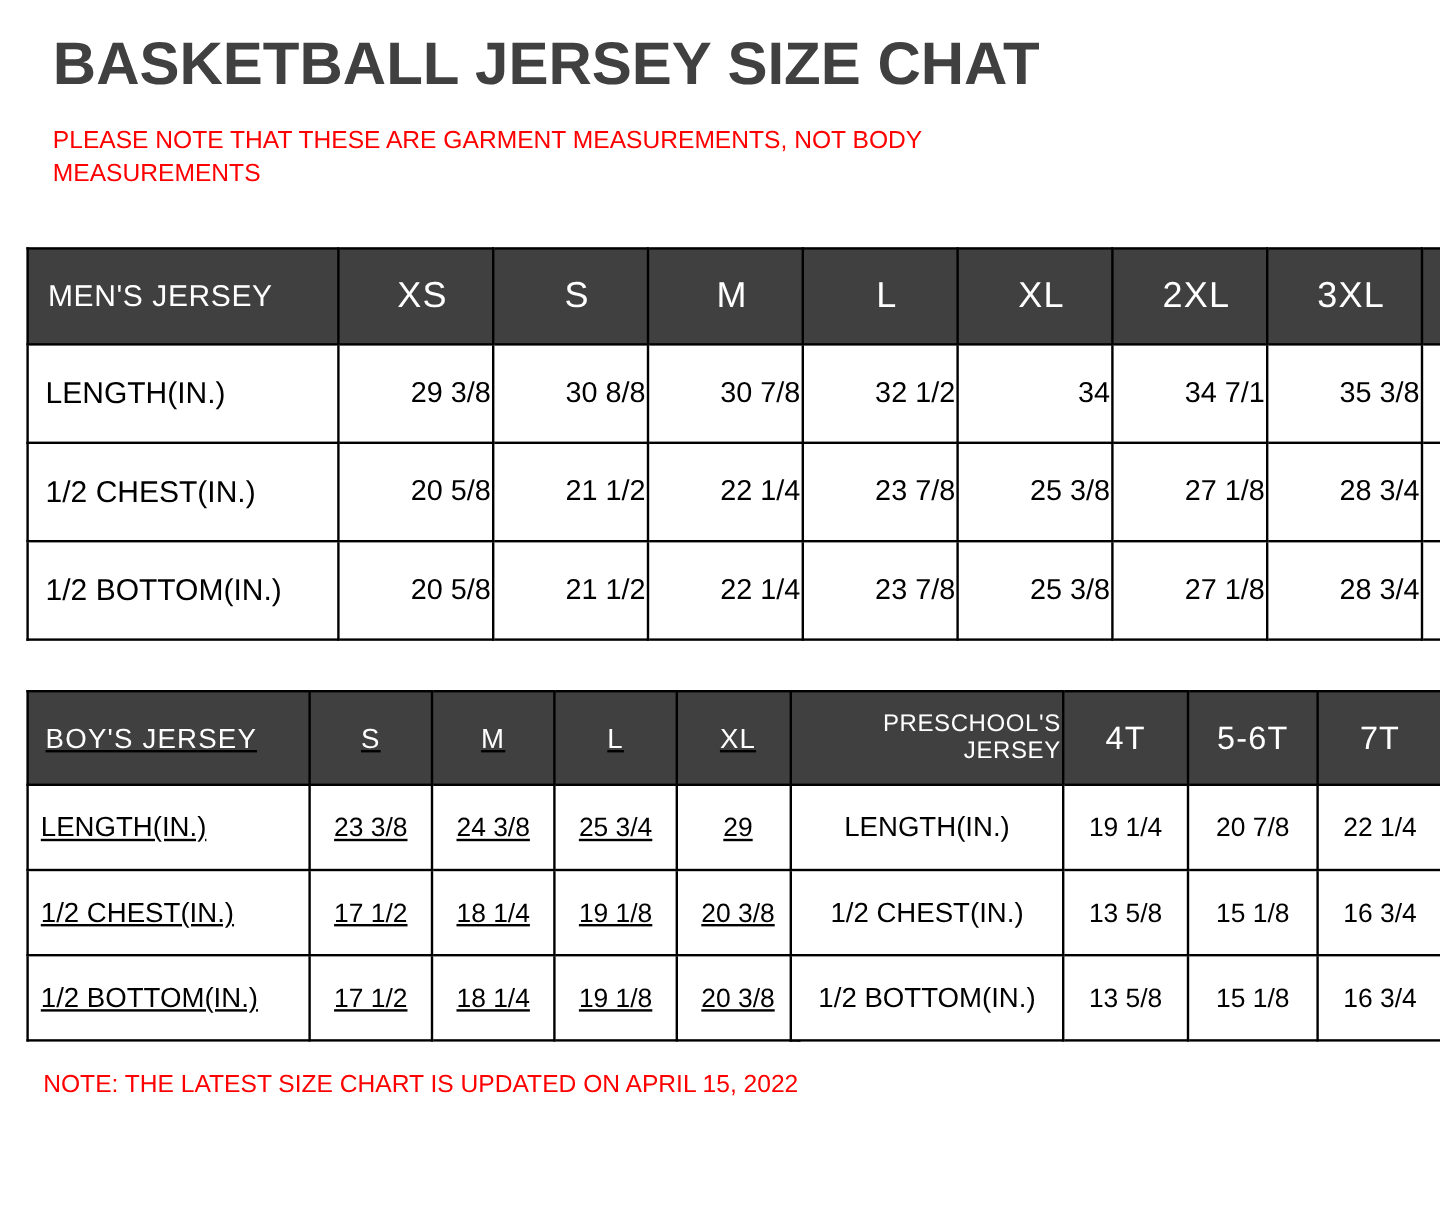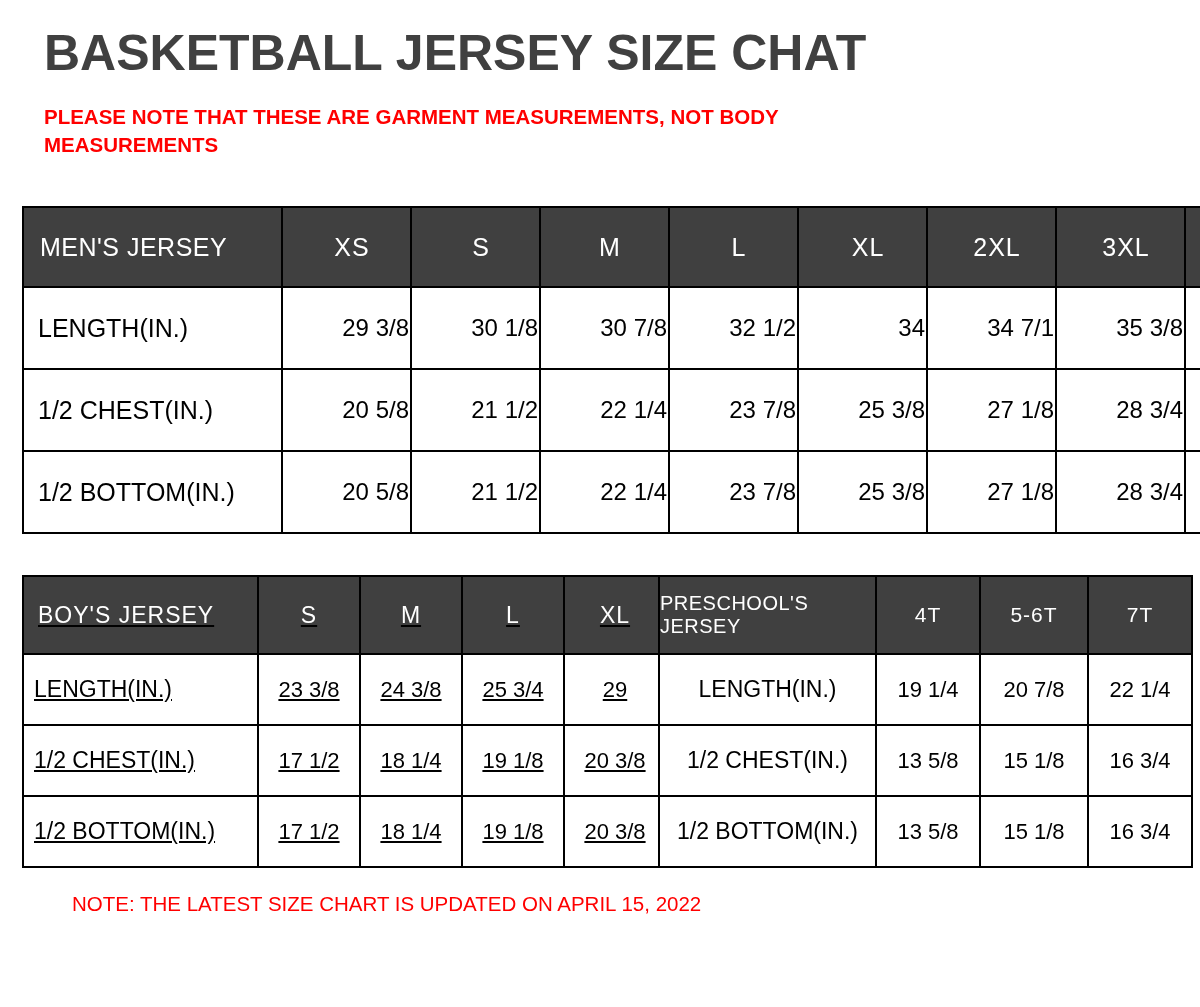--- a/index.html
+++ b/index.html
@@ -33,21 +33,21 @@
     white-space: nowrap;
   }
   .note-top {
     position: absolute;
     left: 44px;
     top: 103px;
     width: 860px;
     font-size: 20.5px;
     line-height: 28px;
     color: #ff0000;
-    font-weight: bold;
+    font-weight: normal;
   }
 
   table.sizetable {
     border-collapse: collapse;
     table-layout: fixed;
   }
   table.sizetable td, table.sizetable th {
     border: 2px solid #000000;
     text-align: center;
     vertical-align: middle;
@@ -62,21 +62,21 @@
 
   
   #men-table {
     position: absolute;
     left: 22px;
     top: 206px;
     width: 1156px;
   }
   #men-table thead th {
     height: 76px;
-    font-size: 25px;
+    font-size: 30px;
     letter-spacing: 1px;
     padding-left: 12px;
   }
   #men-table thead th.rowhead {
     font-size: 25px;
     text-align: left;
     padding-left: 16px;
     letter-spacing: 0.5px;
   }
   #men-table tbody td {
@@ -122,26 +122,26 @@
 
   
   #pre-table {
     position: absolute;
     left: 658px;
     top: 575px;
     width: 520px;
   }
   #pre-table thead th {
     height: 74px;
-    font-size: 21px;
+    font-size: 27px;
     letter-spacing: 1px;
   }
   #pre-table thead th.rowhead {
-    text-align: left;
-    padding-left: 0;
+    text-align: right;
+    padding-left: 10px;
     font-size: 20px;
     letter-spacing: 0.5px;
     margin-top: 13px;
   }
   #pre-table tbody td {
     height: 67px;
     font-size: 22px;
   }
   #pre-table tbody td.rowhead {
     text-align: center;
@@ -151,21 +151,21 @@
 
   .note-bottom {
     position: absolute;
     left: 36px;
     top: 886px;
     width: 1130px;
     font-size: 20.5px;
     line-height: 36px;
     color: #ff0000;
   }
-  .note-bottom div { white-space: nowrap; margin-left: 36px; }
+  .note-bottom div { white-space: nowrap; }
 </style>
 </head>
 <body>
 
 <div class="page">
 
   <div class="title">BASKETBALL JERSEY SIZE CHAT</div>
 
   <div class="note-top">PLEASE NOTE THAT THESE ARE GARMENT MEASUREMENTS, NOT BODY MEASUREMENTS</div>
 
@@ -180,21 +180,21 @@
         <th style="width:114px">XL</th>
         <th style="width:114px">2XL</th>
         <th style="width:114px">3XL</th>
         <th style="width:114px">4XL</th>
       </tr>
     </thead>
     <tbody>
       <tr>
         <td class="rowhead">LENGTH(IN.)</td>
         <td>29  3/8</td>
-        <td>30  1/8</td>
+        <td>30  8/8</td>
         <td>30  7/8</td>
         <td>32  1/2</td>
         <td>34</td>
         <td>34  7/1</td>
         <td>35  3/8</td>
         <td>36  3/8</td>
       </tr>
       <tr>
         <td class="rowhead">1/2  CHEST(IN.)</td>
         <td>20  5/8</td>

